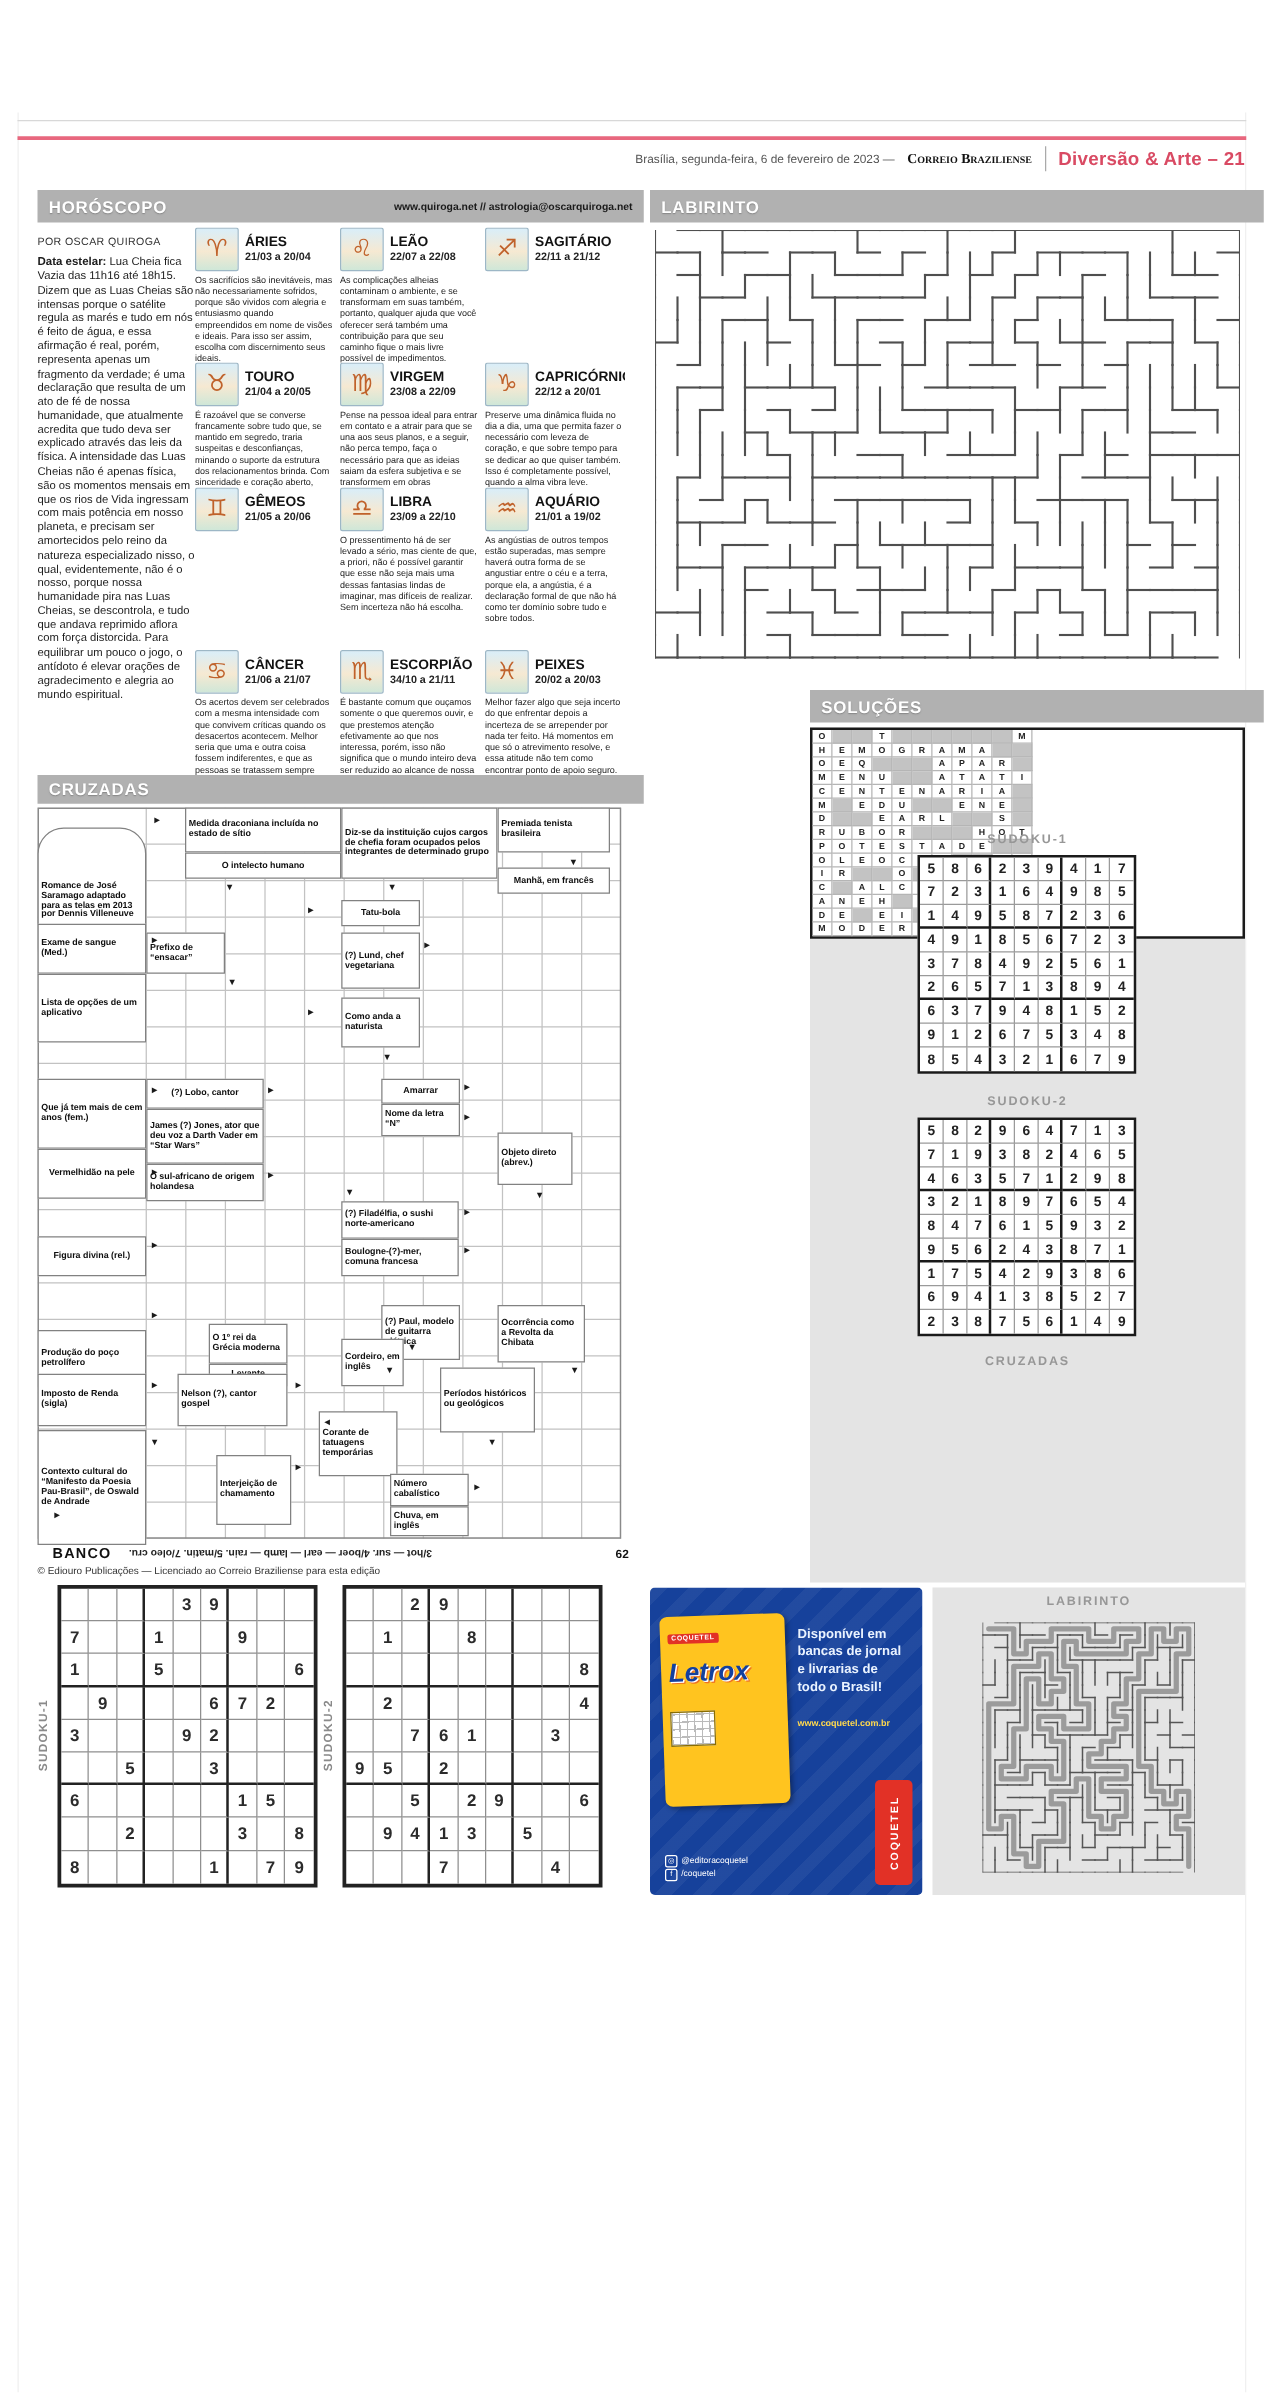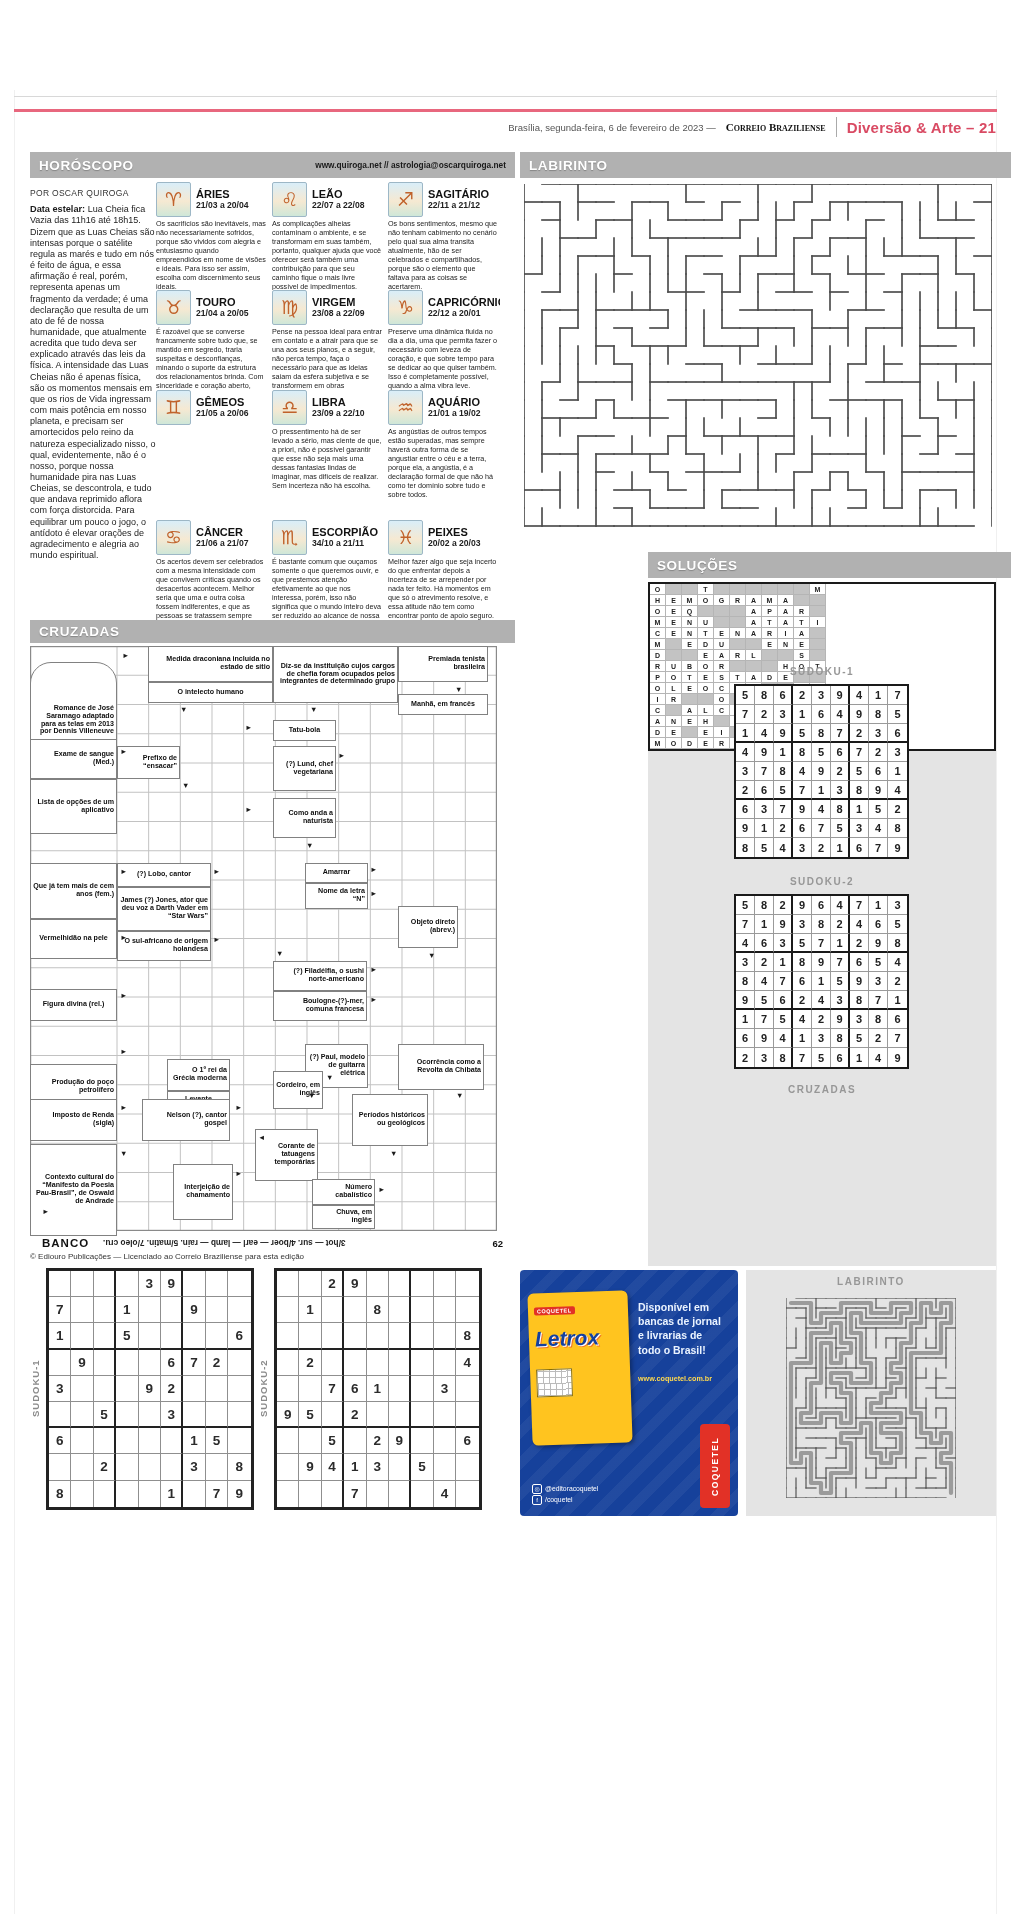--- a/index.html
+++ b/index.html
@@ -55,21 +55,21 @@
             border:2px solid #1a1a1a;background:#fff;}
   #cruz-sol .c{border-right:1px solid #b5b5b5;border-bottom:1px solid #b5b5b5;display:flex;align-items:center;justify-content:center;
                font-size:7px;font-weight:bold;color:#222;}
   #cruz-sol .blk{background:#c3c3c3;}
   #sol-labirinto-panel{left:746px;top:1270px;width:250px;height:246px;background:#e4e4e4;}
   
   #cruzadas-bar{left:30px;top:620px;width:467px;height:23px;}
   #cruz-grid{left:30px;top:646px;width:467px;height:585px;background:#fff;}
   #cruz-grid svg{position:absolute;left:0;top:0;}
   .clue{position:absolute;box-sizing:border-box;background:#fff;border:1px solid #818181;
-        display:flex;align-items:center;justify-content:center;text-align:right;
+        display:flex;align-items:center;justify-content:center;text-align:left;
         font-size:7.1px;font-weight:bold;line-height:1.12;color:#0e0e0e;padding:1px 2px;}
   .arr{position:absolute;font-size:7.5px;color:#1a1a1a;line-height:1;}
   #banco-row{left:30px;top:1234px;width:467px;height:18px;display:flex;align-items:center;gap:14px;padding-left:12px;}
   #banco-label{font-size:11.5px;font-weight:bold;letter-spacing:1px;color:#111;}
   #banco-text{font-size:8.3px;font-weight:bold;color:#222;transform:rotate(180deg);white-space:nowrap;}
   #banco-num{margin-left:auto;font-size:9.5px;font-weight:bold;color:#111;padding-right:6px;}
   #copyright{left:30px;top:1252px;font-size:8px;color:#333;}
   
   .puz-label{position:absolute;width:14px;height:240px;display:flex;align-items:center;justify-content:center;
              font-size:9.5px;font-weight:bold;color:#8a8a8a;letter-spacing:1px;
@@ -146,21 +146,20 @@
       <div class="sign-text">As complicações alheias contaminam o ambiente, e se transformam em suas também, portanto, qualquer ajuda que você oferecer será também uma contribuição para que seu caminho fique o mais livre possível de impedimentos.</div>
     </div>
     <div class="sign">
       <div class="sign-head">
         <div class="sign-icon">♐</div>
         <div>
           <div class="sign-name">SAGITÁRIO</div>
           <div class="sign-dates">22/11 a 21/12</div>
         </div>
       </div>
-      <div class="sign-text">Os bons sentimentos, mesmo que não tenham cabimento no cenário pelo qual sua alma transita atualmente, hão de ser celebrados e compartilhados, porque são o elemento que faltava para as coisas se acertarem.</div>
     </div>
     <div class="sign">
       <div class="sign-head">
         <div class="sign-icon">♉</div>
         <div>
           <div class="sign-name">TOURO</div>
           <div class="sign-dates">21/04 a 20/05</div>
         </div>
       </div>
       <div class="sign-text">É razoável que se converse francamente sobre tudo que, se mantido em segredo, traria suspeitas e desconfianças, minando o suporte da estrutura dos relacionamentos brinda. Com sinceridade e coração aberto, converse.</div>
@@ -1573,21 +1572,21 @@
     <div class="clue" style="left: 87px; top: 217px; width: 94px; height: 24px;">(?) Lobo, cantor</div>
     <div class="clue" style="left: 87px; top: 241px; width: 94px; height: 44px;">James (?) Jones, ator que deu voz a Darth Vader em “Star Wars”</div>
     <div class="clue" style="left: 87px; top: 285px; width: 94px; height: 30px;">O sul-africano de origem holandesa</div>
     <div class="clue" style="left: 275px; top: 217px; width: 63px; height: 20px;">Amarrar</div>
     <div class="clue" style="left: 275px; top: 237px; width: 63px; height: 26px;">Nome da letra “N”</div>
     <div class="clue" style="left: 368px; top: 260px; width: 60px; height: 42px;">Objeto direto (abrev.)</div>
     <div class="clue" style="left: 243px; top: 315px; width: 94px; height: 30px;">(?) Filadélfia, o sushi norte-americano</div>
     <div class="clue" style="left: 243px; top: 345px; width: 94px; height: 30px;">Boulogne-(?)-mer, comuna francesa</div>
     <div class="clue" style="left: 0px; top: 343px; width: 87px; height: 32px;">Figura divina (rel.)</div>
     <div class="clue" style="left: 275px; top: 398px; width: 63px; height: 44px;">(?) Paul, modelo de guitarra elétrica</div>
-    <div class="clue" style="left: 368px; top: 398px; width: 86px; height: 46px;">Ocorrência como a Revolta da Chibata</div>
+    <div class="clue" style="left: 368px; top: 398px; width: 70px; height: 46px;">Ocorrência como a Revolta da Chibata</div>
     <div class="clue" style="left: 0px; top: 398px; width: 87px; height: 46px; margin-top: 20px;">Produção do poço petrolífero</div>
     <div class="clue" style="left: 137px; top: 413px; width: 63px; height: 32px;">O 1º rei da Grécia moderna</div>
     <div class="clue" style="left: 137px; top: 445px; width: 63px; height: 18px;">Levante</div>
     <div class="clue" style="left: 243px; top: 425px; width: 50px; height: 38px;">Cordeiro, em inglês</div>
     <div class="clue" style="left: 0px; top: 453px; width: 87px; height: 42px;">Imposto de Renda (sigla)</div>
     <div class="clue" style="left: 112px; top: 453px; width: 88px; height: 42px;">Nelson (?), cantor gospel</div>
     <div class="clue" style="left: 322px; top: 448px; width: 76px; height: 52px;">Períodos históricos ou geológicos</div>
     <div class="clue" style="left: 0px; top: 498px; width: 87px; height: 92px;">Contexto cultural do “Manifesto da Poesia Pau-Brasil”, de Oswald de Andrade</div>
     <div class="clue" style="left: 225px; top: 483px; width: 63px; height: 52px;">Corante de tatuagens temporárias</div>
     <div class="clue" style="left: 143px; top: 518px; width: 60px; height: 56px;">Interjeição de chamamento</div>

